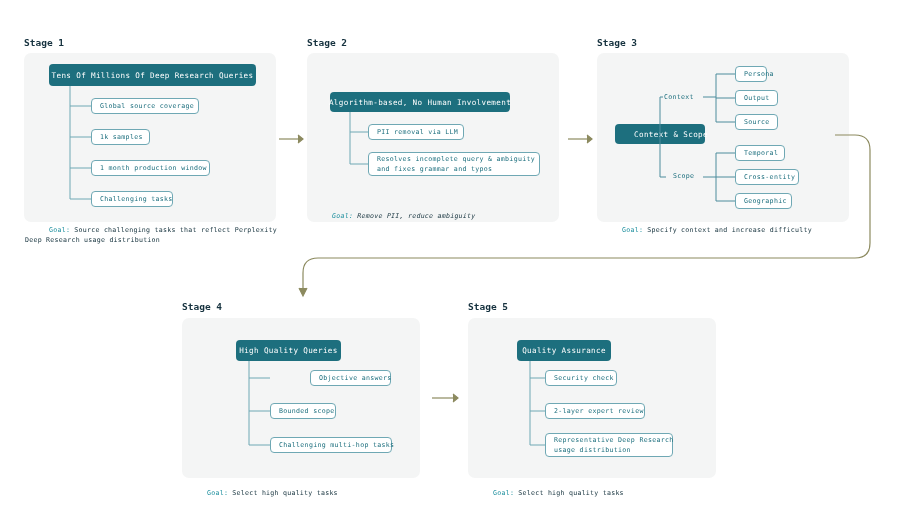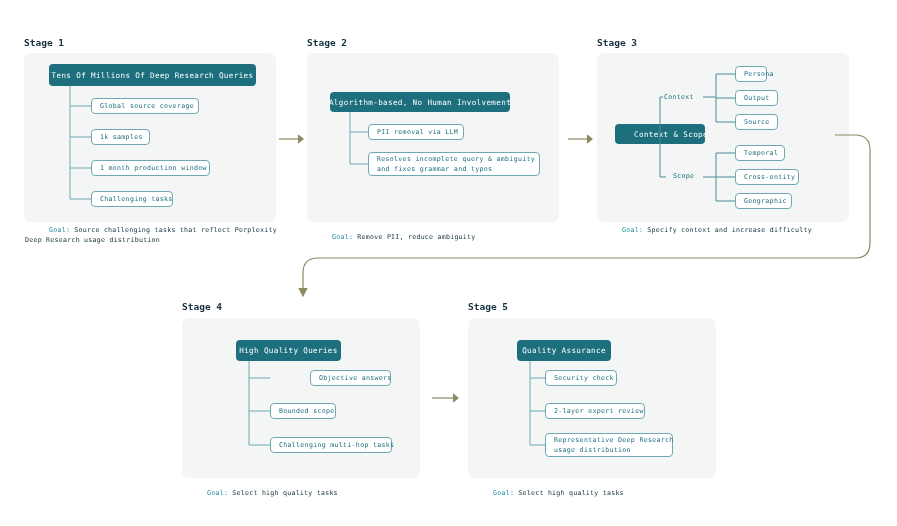--- a/index.html
+++ b/index.html
@@ -60,21 +60,21 @@
 
 <div class="stage-title" style="left:307px;top:14px;">
   <span class="l1">Stage 2</span>
   <span class="l2">Pre-Processing</span>
 </div>
 <div class="panel" style="left:307px;top:53px;width:252px;height:169px;"></div>
 <div class="rootbox" style="left:330px;top:92px;width:180px;height:20px;">Algorithm-based, No Human Involvement</div>
 <div class="leafbox" style="left:368px;top:124px;width:96px;height:16px;">PII removal via LLM</div>
 <div class="leafbox" style="left:368px;top:152px;width:172px;height:24px;padding-top:1px;line-height:9.5px;">Resolves incomplete query &amp; ambiguity
 and fixes grammar and typos</div>
-<div class="goal" style="left:308px;top:233px;width:270px;"><b>Goal:</b> <span>Remove PII, reduce ambiguity</span></div>
+<div class="goal" style="left:308px;top:212px;width:270px;font-style:italic;"><b>Goal:</b> <span>Remove PII, reduce ambiguity</span></div>
 
 <div class="stage-title" style="left:597px;top:14px;">
   <span class="l1">Stage 3</span>
   <span class="l2">Augmentation</span>
 </div>
 <div class="panel" style="left:597px;top:53px;width:252px;height:169px;"></div>
 <div class="rootbox" style="left:615px;top:124px;width:90px;height:20px;padding-left:32px;">Context &amp; Scope</div>
 <div class="midlabel" style="left:664px;top:93px;">Context</div>
 <div class="midlabel" style="left:673px;top:172px;">Scope</div>
 <div class="leafbox" style="left:735px;top:66px;width:32px;height:16px;">Persona</div>

